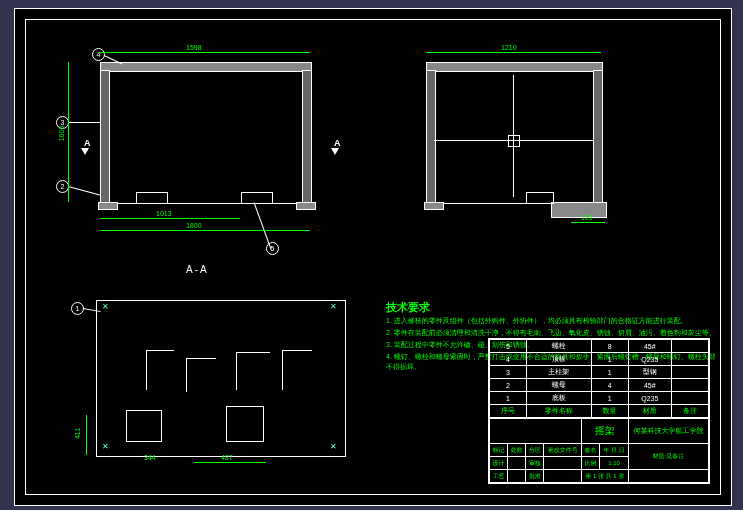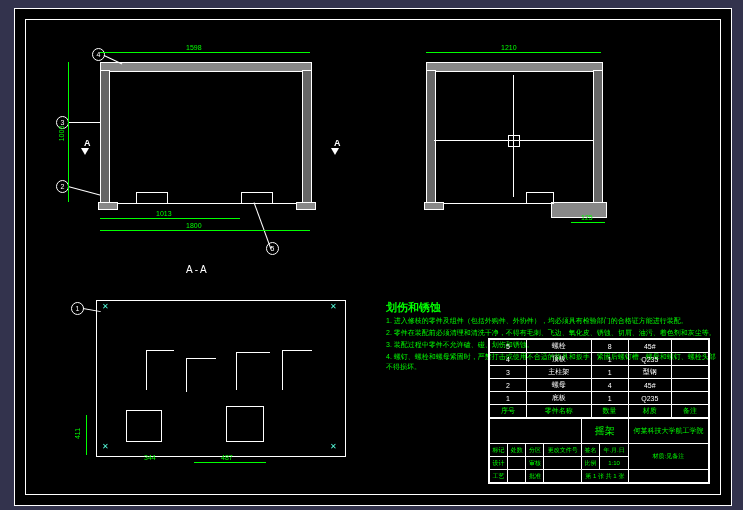--- a/index.html
+++ b/index.html
@@ -106,21 +106,21 @@
 
       <div class="bubble" style="left:45px;top:282px">1</div>
       <div class="leader" style="left:57px;top:288px;width:18px;transform:rotate(10deg)"></div>
 
       <div class="dimline dimv" style="left:60px;top:395px;height:40px"></div>
       <div class="dim" style="left:46px;top:410px;transform:rotate(-90deg)">411</div>
       <div class="dimline dimh" style="left:168px;top:442px;width:72px"></div>
       <div class="dim" style="left:195px;top:434px">487</div>
       <div class="dim" style="left:118px;top:434px">344</div>
 
-      <div class="txt" style="left:360px;top:280px;font-size:11px;font-weight:bold;color:#0f0">划伤和锈蚀</div>
+      <div class="txt" style="left:360px;top:280px;font-size:11px;font-weight:bold;color:#0f0">技术要求</div>
       <div class="txt" style="left:360px;top:296px;width:330px;line-height:1.4;font-size:7px">1. 进入修枝的零件及组件（包括外购件、外协件），均必须具有检验部门的合格证方能进行装配。</div>
       <div class="txt" style="left:360px;top:308px;width:330px;line-height:1.4;font-size:7px">2. 零件在装配前必须清理和清洗干净，不得有毛刺、飞边、氧化皮、锈蚀、切屑、油污、着色剂和灰尘等。</div>
       <div class="txt" style="left:360px;top:320px;width:330px;line-height:1.4;font-size:7px">3. 装配过程中零件不允许磕、碰、划伤和锈蚀。</div>
       <div class="txt" style="left:360px;top:332px;width:330px;line-height:1.4;font-size:7px">4. 螺钉、螺栓和螺母紧固时，严禁打击或使用不合适的旋具和扳手。紧固后螺钉槽、螺母和螺钉、螺栓头部不得损坏。</div>
 
       <div class="tb">
         <table>
           <tbody>
               <tr>
                 <td>5</td>

